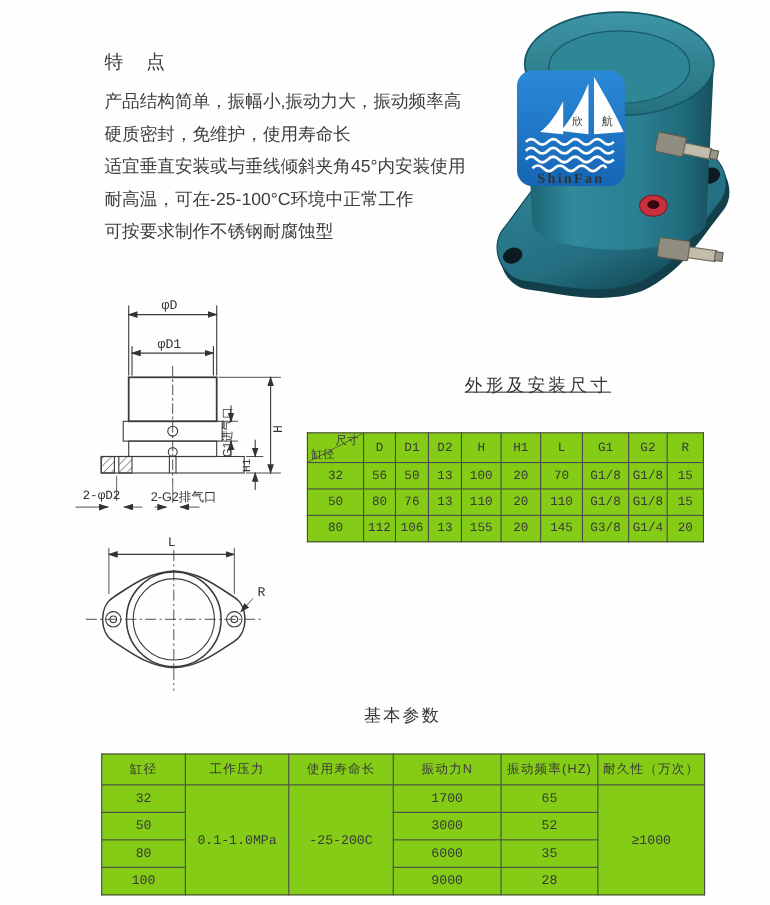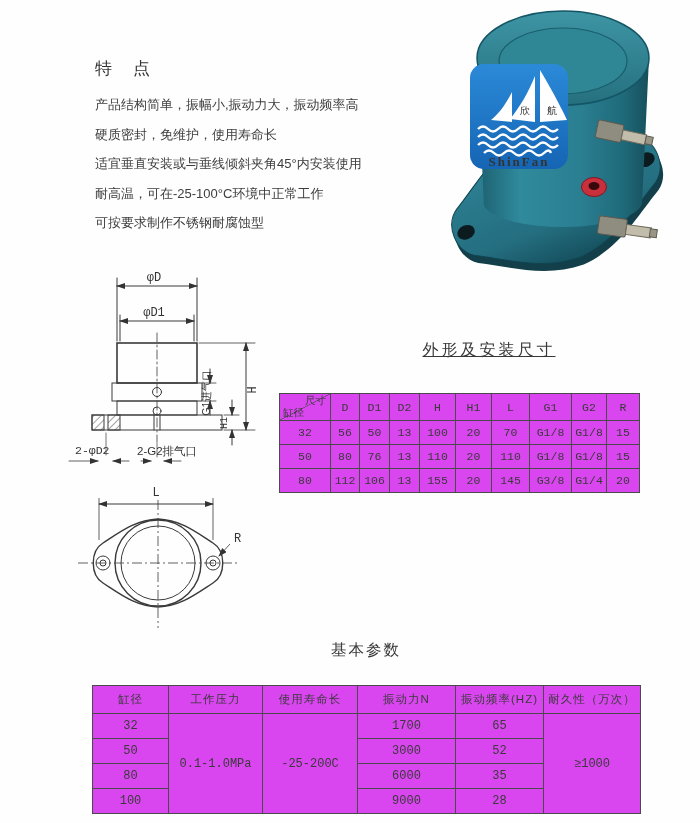--- a/index.html
+++ b/index.html
@@ -2,29 +2,29 @@
 <html><head>
 <meta charset="utf-8">
 <style>
   html,body{margin:0;padding:0;background:#e8e8e8;}
   .page{
     position:relative;width:700px;height:823px;background:#fefefe;
     margin:0 auto;overflow:hidden;
     font-family:"Liberation Sans","DejaVu Sans",sans-serif;color:#3a3a3a;
   }
   
-  .features{position:absolute;left:95px;top:54px;width:372px;}
+  .features{position:absolute;left:95px;top:42px;width:372px;}
   .features .head{font-size:17px;letter-spacing:2px;margin:0 0 7px 0;color:#333;}
-  .features p{margin:0;font-size:13px;line-height:29.4px;white-space:nowrap;color:#3d3d3d;}
+  .features p{margin:0;font-size:16px;line-height:29.4px;white-space:nowrap;color:#3d3d3d;}
   
   .sec-title{position:absolute;text-align:center;color:#373737;}
   .dim-title{left:400px;top:340px;width:178px;font-size:16px;letter-spacing:3px;text-decoration:underline;}
   .param-title{left:304px;top:640px;width:124px;font-size:15.5px;letter-spacing:2px;}
   
-  table{border-collapse:collapse;table-layout:fixed;position:absolute;background:#d946ef;}
+  table{border-collapse:collapse;table-layout:fixed;position:absolute;background:#84cc16;}
   td,th{border:1px solid #4a4a4a;text-align:center;vertical-align:middle;
         padding:0;font-weight:normal;overflow:hidden;}
   .num{font-family:"Liberation Mono","DejaVu Sans Mono",monospace;}
   .dim-table{left:279px;top:393px;width:360px;}
   .dim-table th{height:26px;font-size:11.5px;}
   .dim-table td{height:23px;font-size:11.5px;}
   .param-table{left:92px;top:685px;width:548px;}
   .param-table th{height:27px;font-size:11.5px;letter-spacing:1px;}
   .param-table td{height:24px;font-size:12px;}
   .merged{font-size:12.5px;}

